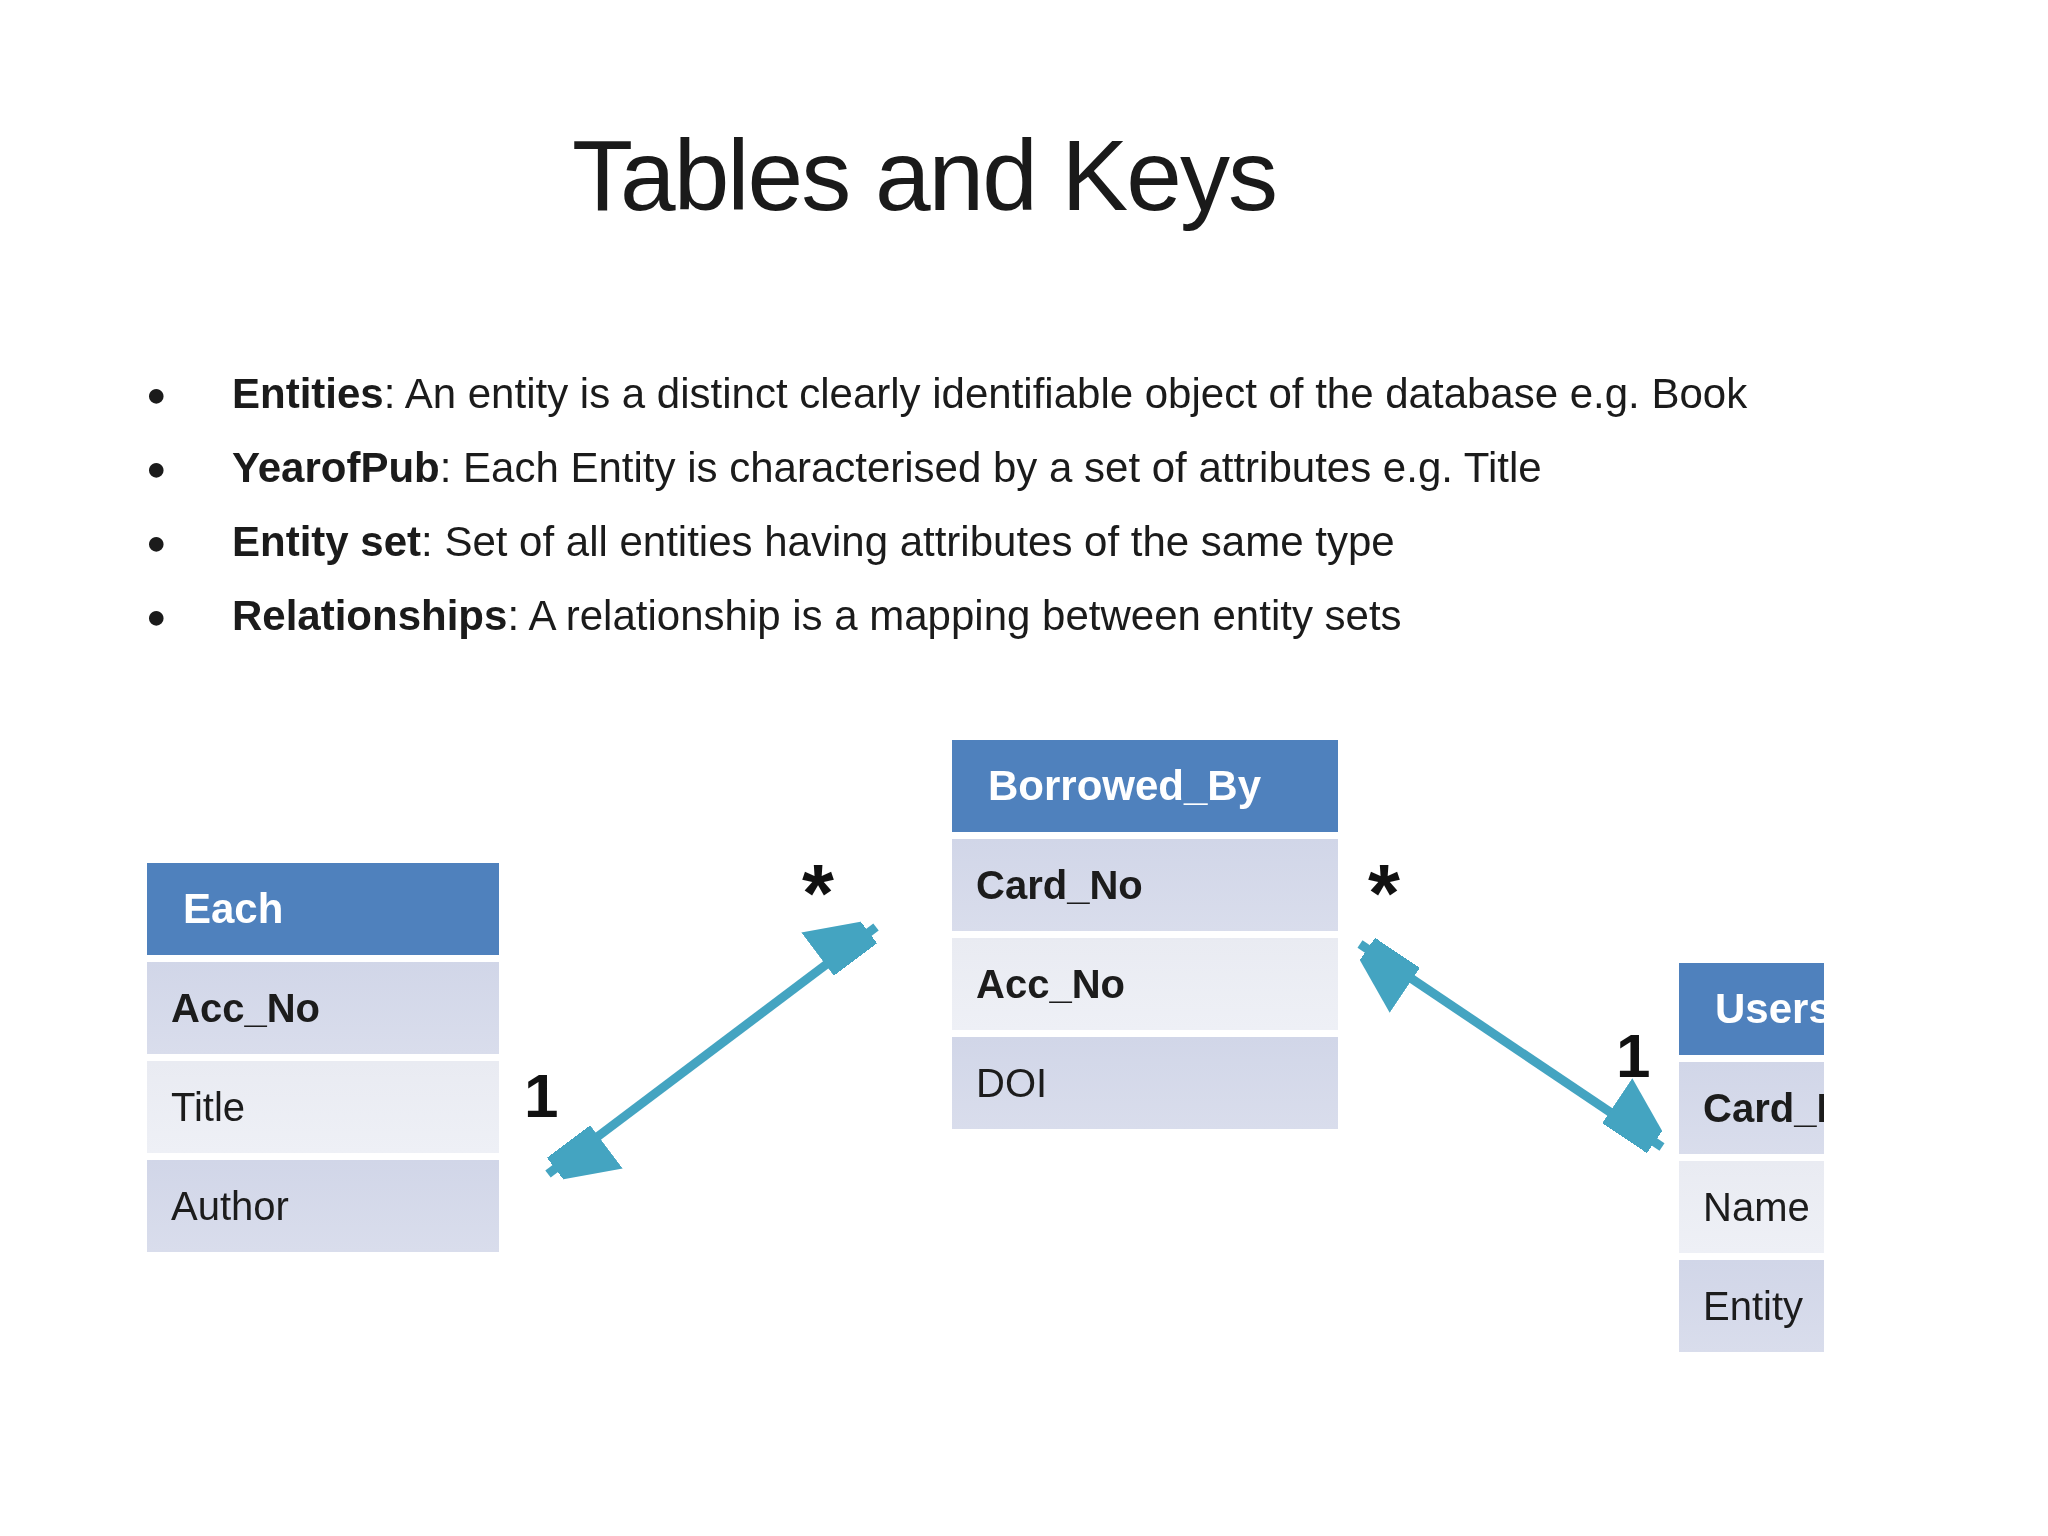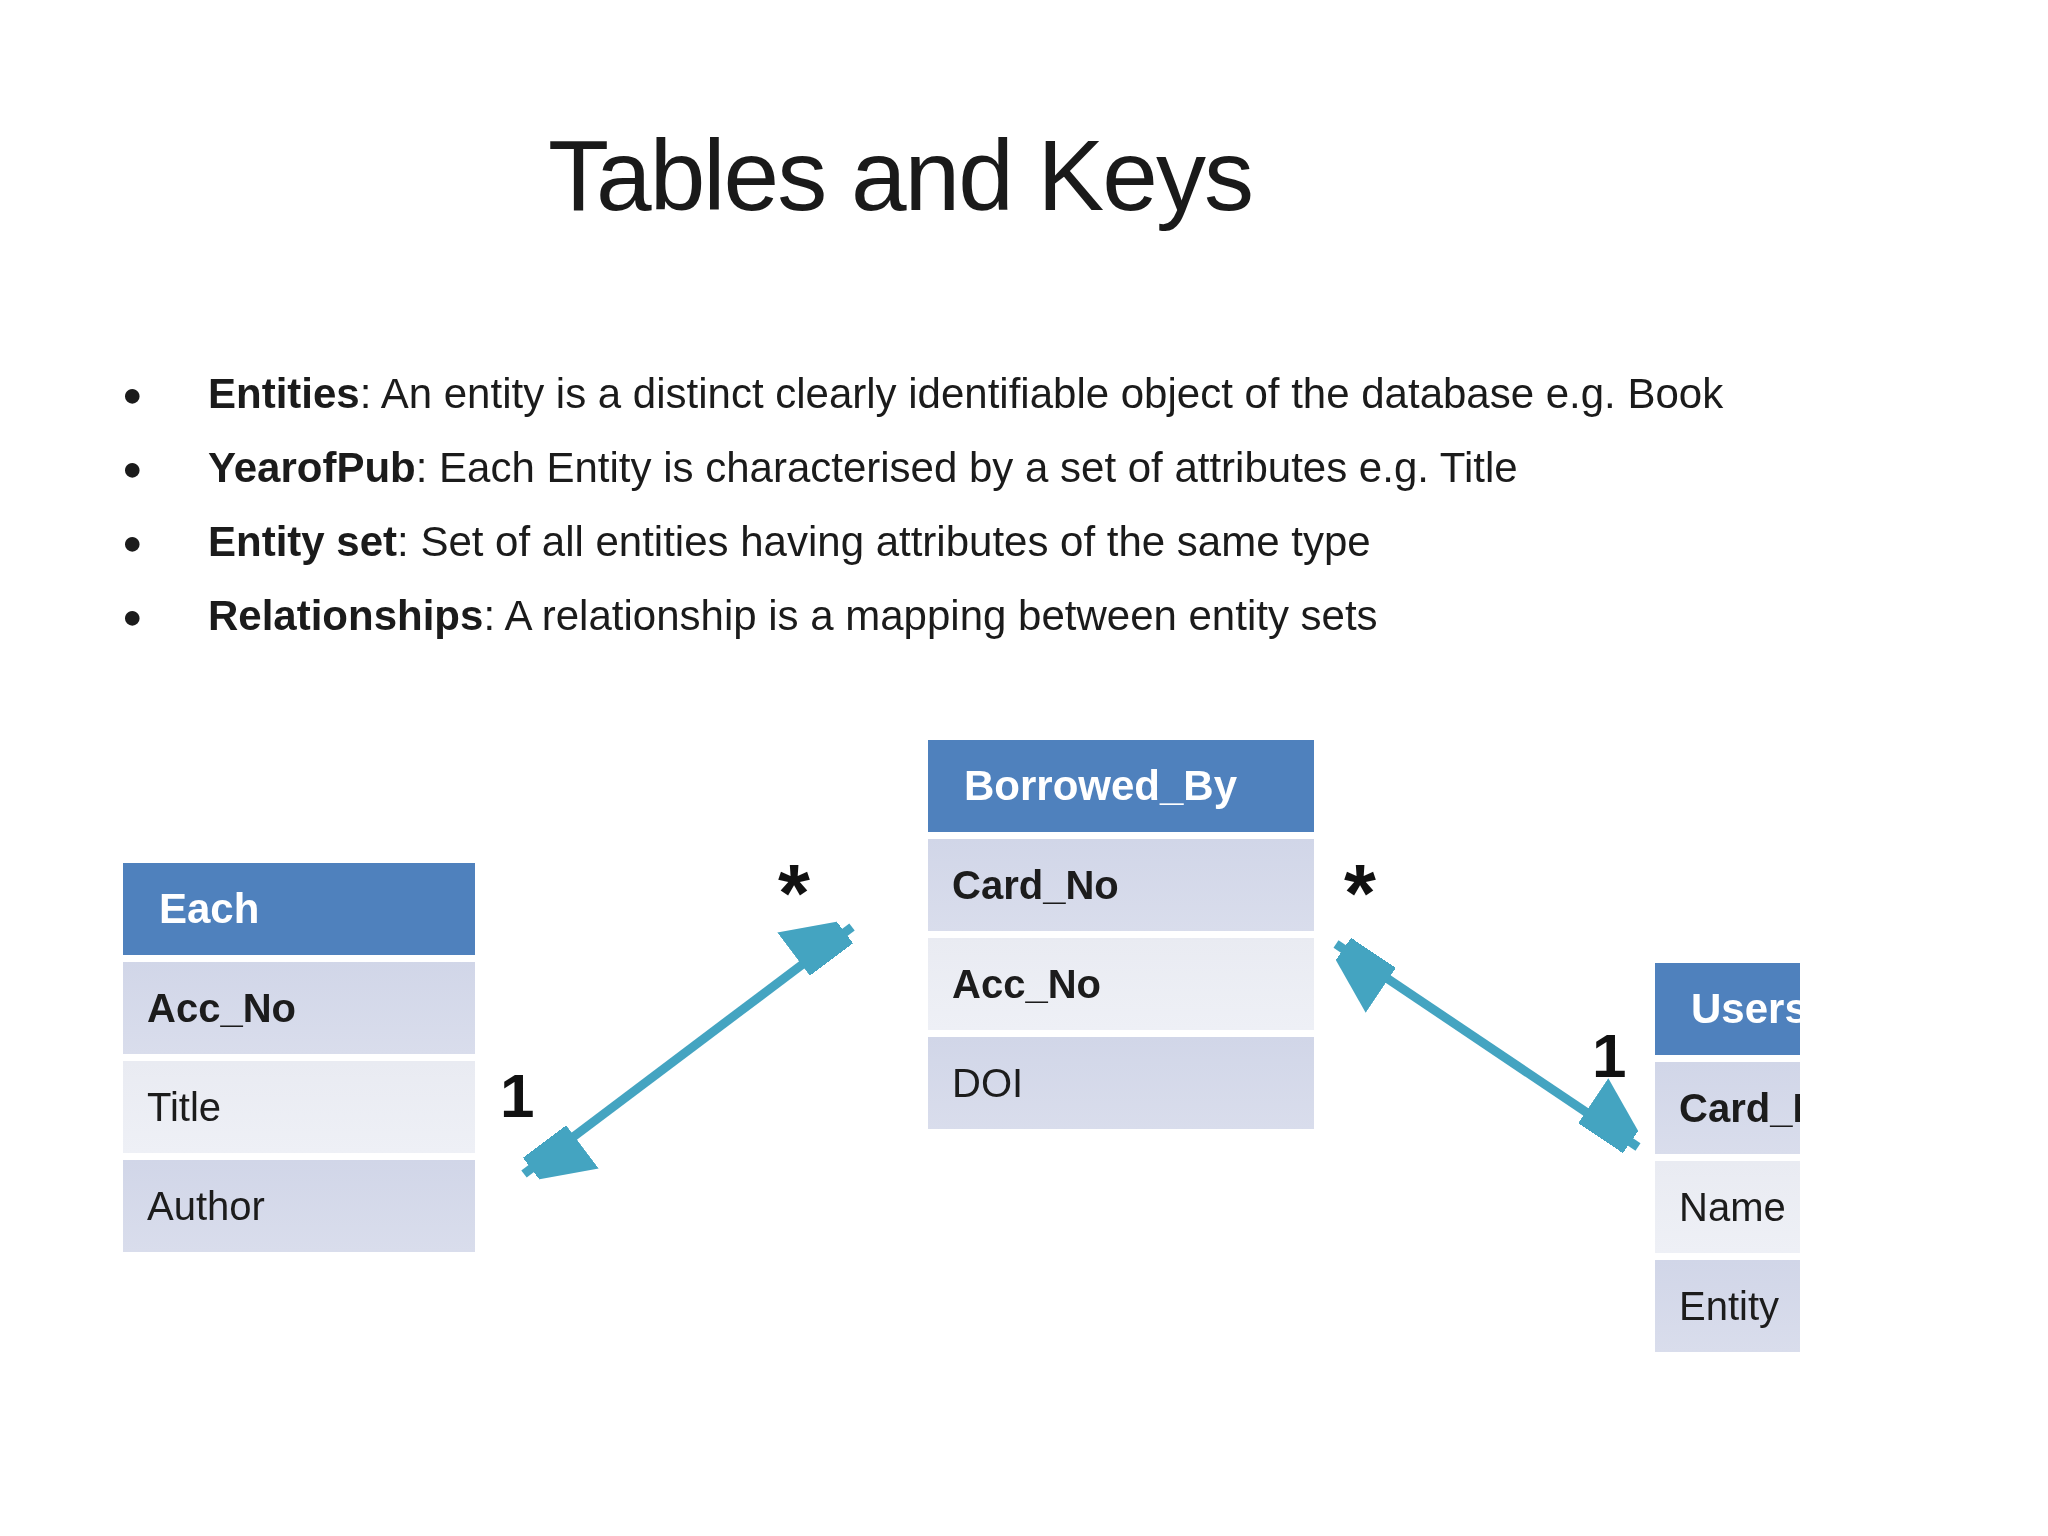--- a/index.html
+++ b/index.html
@@ -1,18 +1,18 @@
 <!DOCTYPE html>
 <html style="--header-blue: #4F81BD; --row-dark: #D1D6E8; --row-light: #E9EBF2; --arrow-teal: #44A4C1; --text: #1B1B1B;"><head>
 <meta charset="utf-8">
 <style>
   html,body{margin:0;padding:0;background:#fff;}
   .slide{
     position:relative;width:1800px;height:1536px;background:#ffffff;overflow:hidden;
-    font-family:"Liberation Sans",sans-serif;color:var(--text,#1b1b1b);
+    font-family:"Liberation Sans",sans-serif;color:var(--text,#1b1b1b);margin-left:24px;
   }
   
   .title{
     position:absolute;top:118px;left:0;width:100%;text-align:center;
     font-size:100px;font-weight:400;letter-spacing:-2px;color:#1a1a1a;
   }
   
   .bullets{
     position:absolute;left:118px;top:368px;width:1830px;
     list-style:none;margin:0;padding:0;

